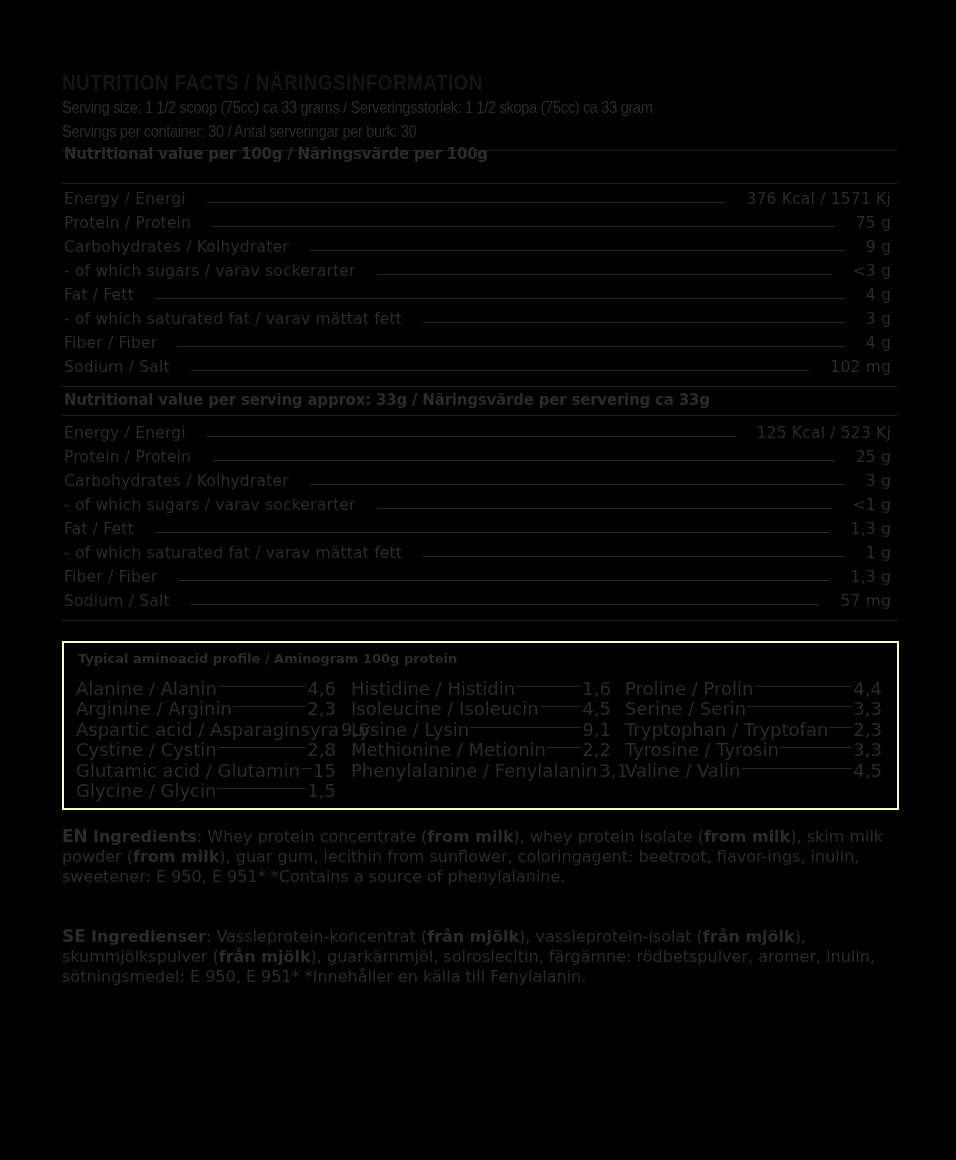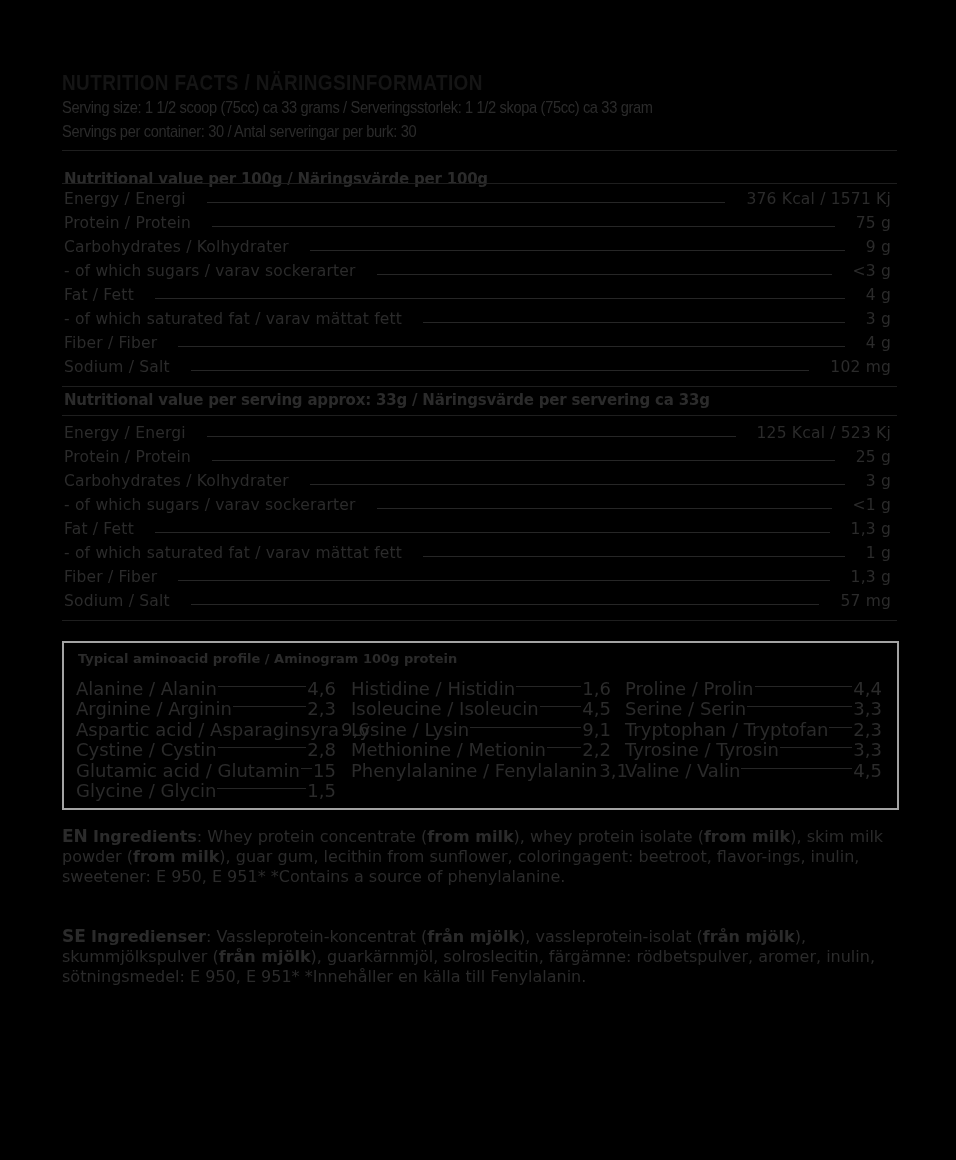--- a/index.html
+++ b/index.html
@@ -4,38 +4,38 @@
 <style>
   html, body { margin:0; padding:0; background:#000; }
   body { width:956px; height:1160px; position:relative; overflow:hidden; font-family:"DejaVu Sans", sans-serif; color:#2b2b2b; }
   .title { position:absolute; left:62px; top:70px; font-family:"Liberation Sans", sans-serif; font-weight:bold; font-size:22px; letter-spacing:0.5px; color:#151515; white-space:nowrap; transform:scaleX(0.86); transform-origin:left top; }
   .sub { position:absolute; left:62px; font-family:"Liberation Sans", sans-serif; font-size:17px; color:#2b2b2b; white-space:nowrap; transform:scaleX(0.86); transform-origin:left top; letter-spacing:-0.4px; }
   .hr { position:absolute; left:62px; width:835px; height:1px; background:#1e1e1e; }
   .sec-head { position:absolute; left:64px; font-weight:bold; font-size:15px; color:#2b2b2b; white-space:nowrap; letter-spacing:-0.2px; }
   .nt { position:absolute; left:64px; width:827px; }
   .nrow { display:flex; align-items:flex-end; height:24px; font-size:15.5px; color:#2b2b2b; white-space:nowrap; letter-spacing:0.2px;gap:20px; }
   .nrow .lead { flex:1; border-bottom:1px solid #262626; margin:0 1px 5px 1px; }
-  .amino-box { position:absolute; left:62px; top:641px; width:833px; height:165px; border:2px solid #a3a3a3; }
+  .amino-box { position:absolute; left:62px; top:641px; width:833px; height:165px; border:2px solid #fef9c3; }
   .amino-head { position:absolute; left:14px; top:8px; font-weight:bold; font-size:13px; color:#2b2b2b; white-space:nowrap; }
   .acol { position:absolute; top:35px; }
   .arow { display:flex; align-items:center; height:20.5px; font-size:18px; color:#2b2b2b; white-space:nowrap; }
   .arow .lead { flex:1; border-bottom:1px solid #262626; margin:0 1px 4px 1px; }
   .ingr { position:absolute; left:62px; width:840px; font-size:16px; line-height:20px; color:#2b2b2b; }
   .ingr b { font-weight:bold; }
   .ingr .lang { font-size:17px; }
 </style>
 </head>
 <body>
 
 <div class="title">NUTRITION FACTS / NÄRINGSINFORMATION</div>
 <div class="sub" style="top:98px;">Serving size: 1 1/2 scoop (75cc) ca 33 grams / Serveringsstorlek: 1 1/2 skopa (75cc) ca 33 gram</div>
 <div class="sub" style="top:122px;">Servings per container: 30 / Antal serveringar per burk: 30</div>
 
 <div class="hr" style="top:150px;"></div>
-<div class="sec-head" style="top:170px;">Nutritional value per 100g / Näringsvärde per 100g</div>
+<div class="sec-head" style="top:145px;">Nutritional value per 100g / Näringsvärde per 100g</div>
 <div class="hr" style="top:183px;"></div>
 
 <div class="nt" style="top:184px;">
   <div class="nrow">
       <span>Energy / Energi</span>
       <span class="lead"></span>
       <span>376 Kcal / 1571 Kj</span>
     </div>
   <div class="nrow">
       <span>Protein / Protein</span>

